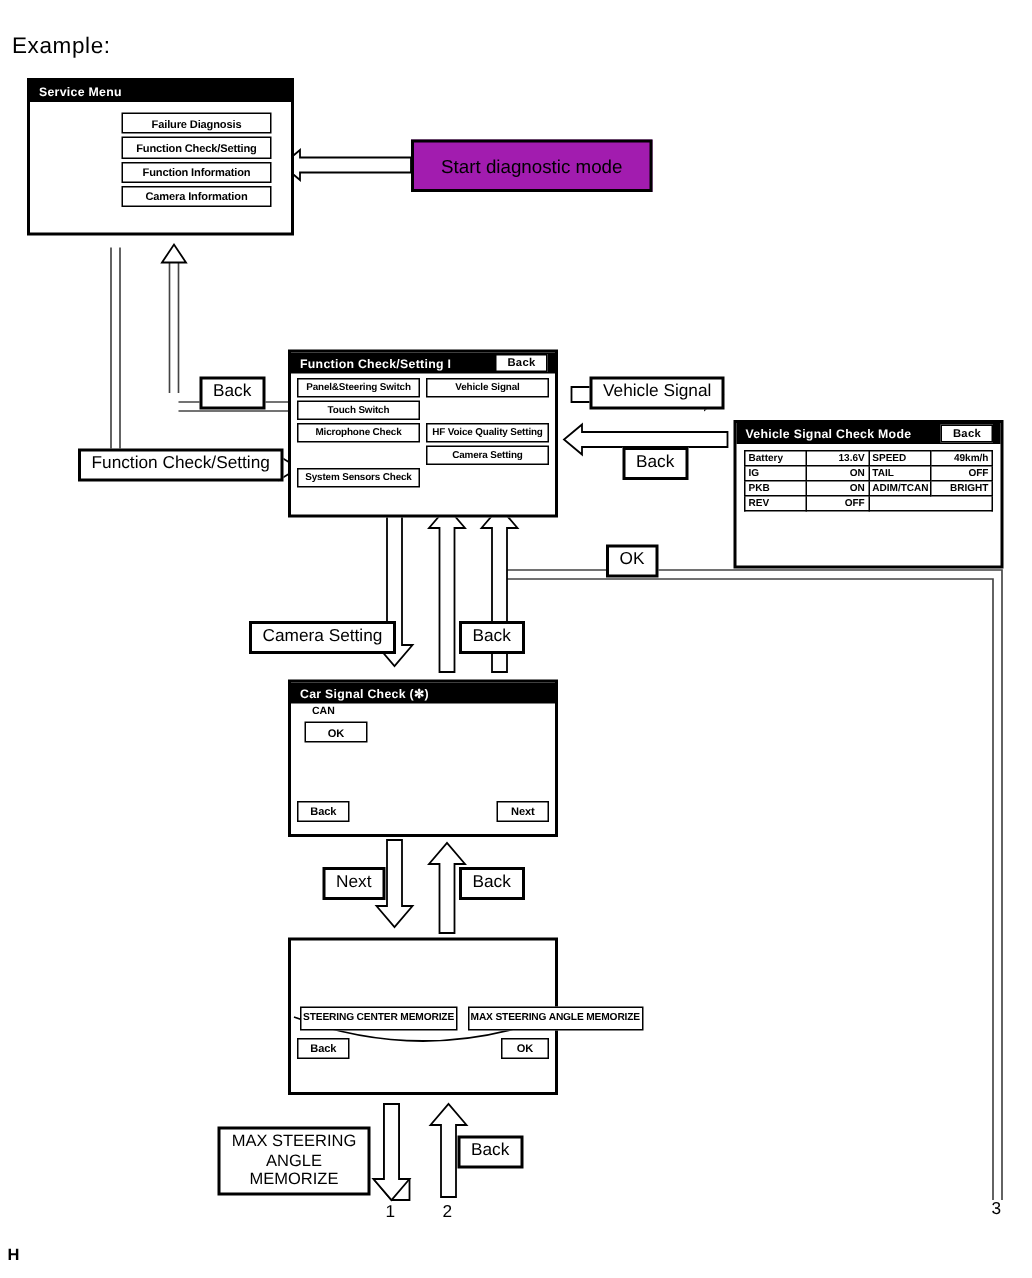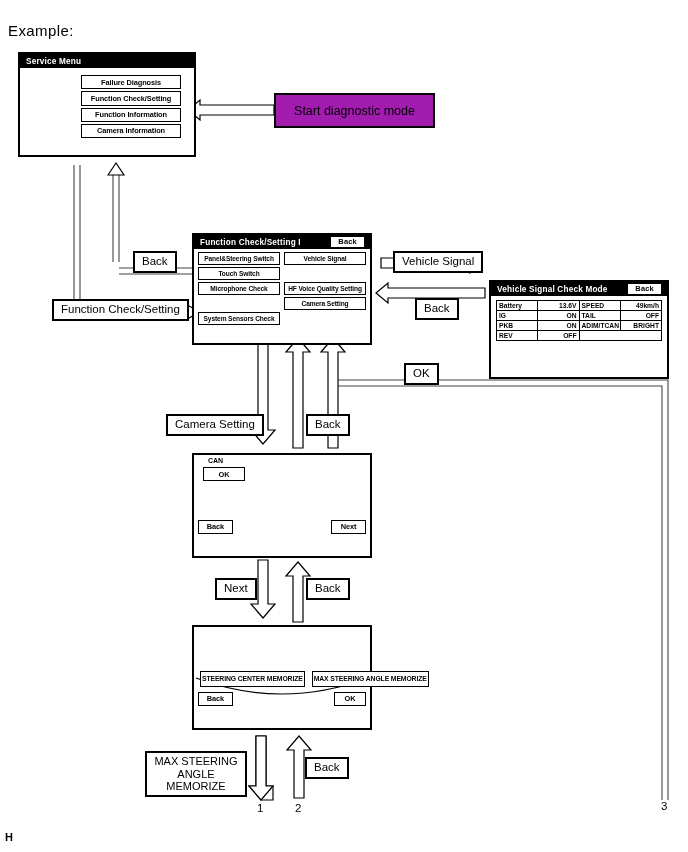--- a/index.html
+++ b/index.html
@@ -284,20 +284,23 @@
           <td class="sig-k">REV</td>
           <td class="sig-v">OFF</td>
           <td class="sig-k sig-empty" colspan="2"></td>
         </tr>
       </tbody>
     </table>
   </div>
 </div>
 
 <div class="abs screen" id="car-signal">
+  <div class="screen-title">
+    <span>Car Signal Check (✻)</span>
+  </div>
   <div class="screen-body">
     <div class="can-label">CAN</div>
     <div class="sbtn ok-btn">OK</div>
     <div class="sbtn bl">Back</div>
     <div class="sbtn br">Next</div>
   </div>
 </div>
 
 <div class="abs screen" id="steer-angle">
   <div class="screen-body">

